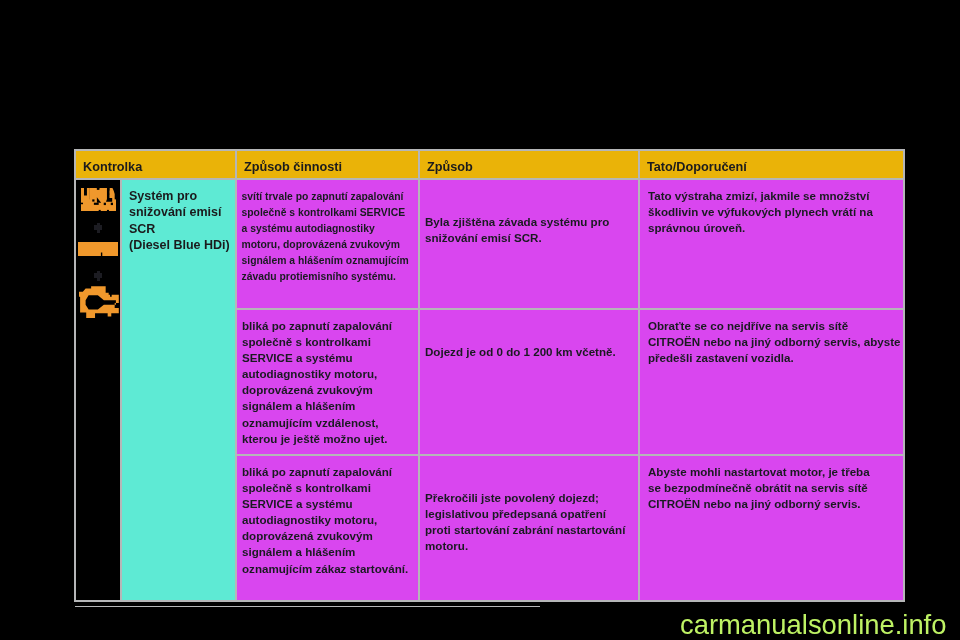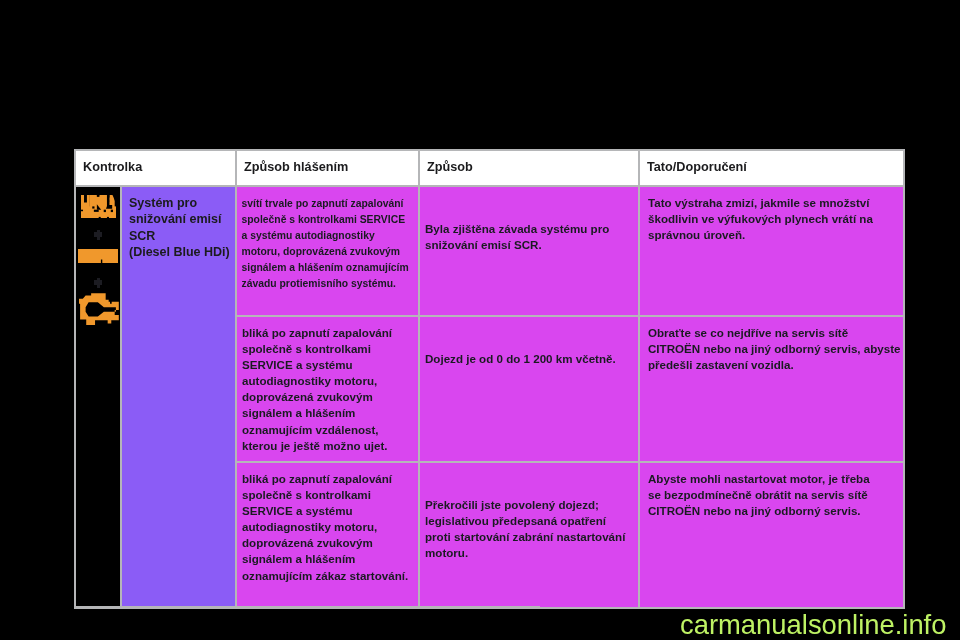--- a/index.html
+++ b/index.html
@@ -14,26 +14,26 @@
   .tbl{
     position:absolute;left:74px;top:149px;width:830px;
     border-collapse:collapse;
     table-layout:fixed;
   }
   .tbl td{vertical-align:top;padding:0;
     border-right:2px solid #b5b6b8;border-bottom:2px solid #b5b6b8;}
   .tbl td.first{border-left:2px solid #b5b6b8;}
   .tbl tr.hdr td{border-top:2px solid #b5b6b8;}
 
-  .hdr td{background:#ffffff;height:36px;box-sizing:border-box;margin-left:6px;}
+  .hdr td{background:#eab308;height:29px;box-sizing:border-box;margin-left:6px;}
   .hdr td > span{display:block;font-size:12.7px;font-weight:bold;color:#1b1b1d;
     white-space:nowrap;padding:9px 0 0 7px;line-height:15px;}
 
   .icell{background:#000;width:46px;position:relative;}
-  .lcell{background:#8b5cf6;}
+  .lcell{background:#5eead4;}
   .lcell > span{display:block;font-size:12.5px;font-weight:bold;color:#1b1b1d;
     line-height:16.4px;width:120px;padding:8px 0 6px 7px;box-sizing:border-box;}
   .dcell{background:#d946ef;}
   .dcell > span{display:block;font-size:11.6px;font-weight:bold;color:#1a1a21;
     line-height:16.1px;padding:8px 0 0 5px;box-sizing:border-box;white-space:pre-line;}
   .c2 > span{width:190px;}
   .c2.cond > span{transform:scaleX(.895);transform-origin:0 0;width:212px;}
   .c3 > span{width:215px;margin-top:26px;}
   .c4 > span{width:262px;padding-left:8px;}
 
@@ -65,21 +65,21 @@
         <col style="width:183px">
         <col style="width:220px">
         <col style="width:265px">
       </colgroup>
     <tbody>
         <tr class="hdr">
       <td class="first" colspan="2">
             <span>Kontrolka</span>
           </td>
       <td>
-            <span>Způsob hlášením</span>
+            <span>Způsob činnosti</span>
           </td>
       <td>
             <span>Způsob</span>
           </td>
       <td>
             <span>Tato/Doporučení</span>
           </td>
     </tr>
     <tr style="height:130px">
       <td class="icell first" rowspan="3">

